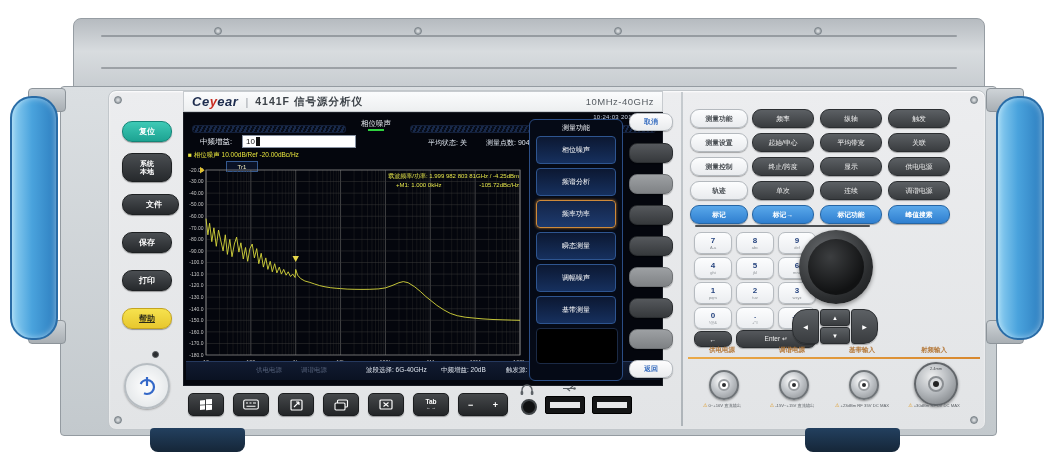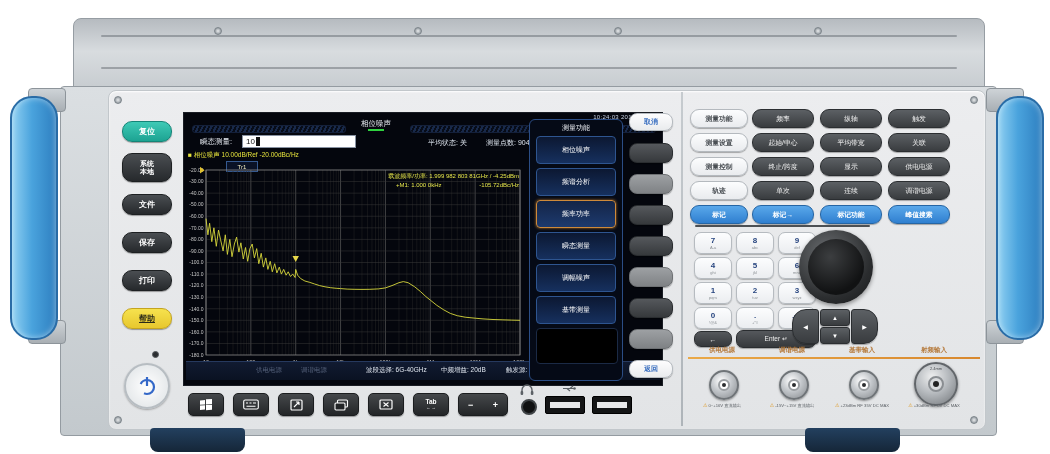--- a/index.html
+++ b/index.html
@@ -160,42 +160,48 @@
   <div class="abs foot" style="left:805px;"></div>
 
   <div id="left-col">
       <div class="lbtn teal" style="top: 121px;">复位</div>
       <div class="lbtn dark" style="top: 153px; height: 27px;">
         <span class="two">
           <span>系统</span>
           <span>本地</span>
         </span>
       </div>
-      <div class="lbtn dark" style="top: 194px;">文件</div>
+      <div class="lbtn dark" style="top: 194px; padding-left: 7px;">文件</div>
       <div class="lbtn dark" style="top: 232px;">保存</div>
       <div class="lbtn dark" style="top: 270px;">打印</div>
       <div class="lbtn yellow" style="top: 308px;">帮助</div>
     </div>
   <div class="abs led"></div>
   <div class="abs power">
     <svg width="22" height="22" viewBox="0 0 22 22">
       <circle cx="11" cy="12" r="7" fill="none" stroke="#3468c8" stroke-width="2.2" stroke-dasharray="33 11" stroke-dashoffset="-25"></circle>
       <line x1="11" y1="2" x2="11" y2="11" stroke="#3468c8" stroke-width="2.2"></line>
     </svg>
   </div>
 
+  <div class="abs hdr">
+    <span class="logo"><span>Ce</span><span class="acc">y</span><span>ear</span></span>
+    <span class="div">|</span>
+    <span class="model"><span>4141F</span>&nbsp;<span>信号源分析仪</span></span>
+    <span class="range">10MHz-40GHz</span>
+  </div>
 
   <div class="abs screen">
     <span class="ts">10:24:03  2015/09/29</span>
     <span class="hatch" style="left:8px;width:152px;"></span>
     <span class="tabL">相位噪声</span>
     <span class="tabU"></span>
     <span class="hatch" style="left:226px;width:244px;"></span>
 
-    <span class="tfl">瞬态测量:</span>
+    <span class="tfl">中频增益:</span>
     <span class="tfi">
       <span class="v">10</span>
       <span class="cur"></span>
     </span>
     <span class="avg">平均状态: 关</span>
     <span class="pts">测量点数: 904</span>
 
     <span class="tinfo">■ 相位噪声 10.00dB/Ref -20.00dBc/Hz</span>
     <span class="tr1">Tr1</span>
 

